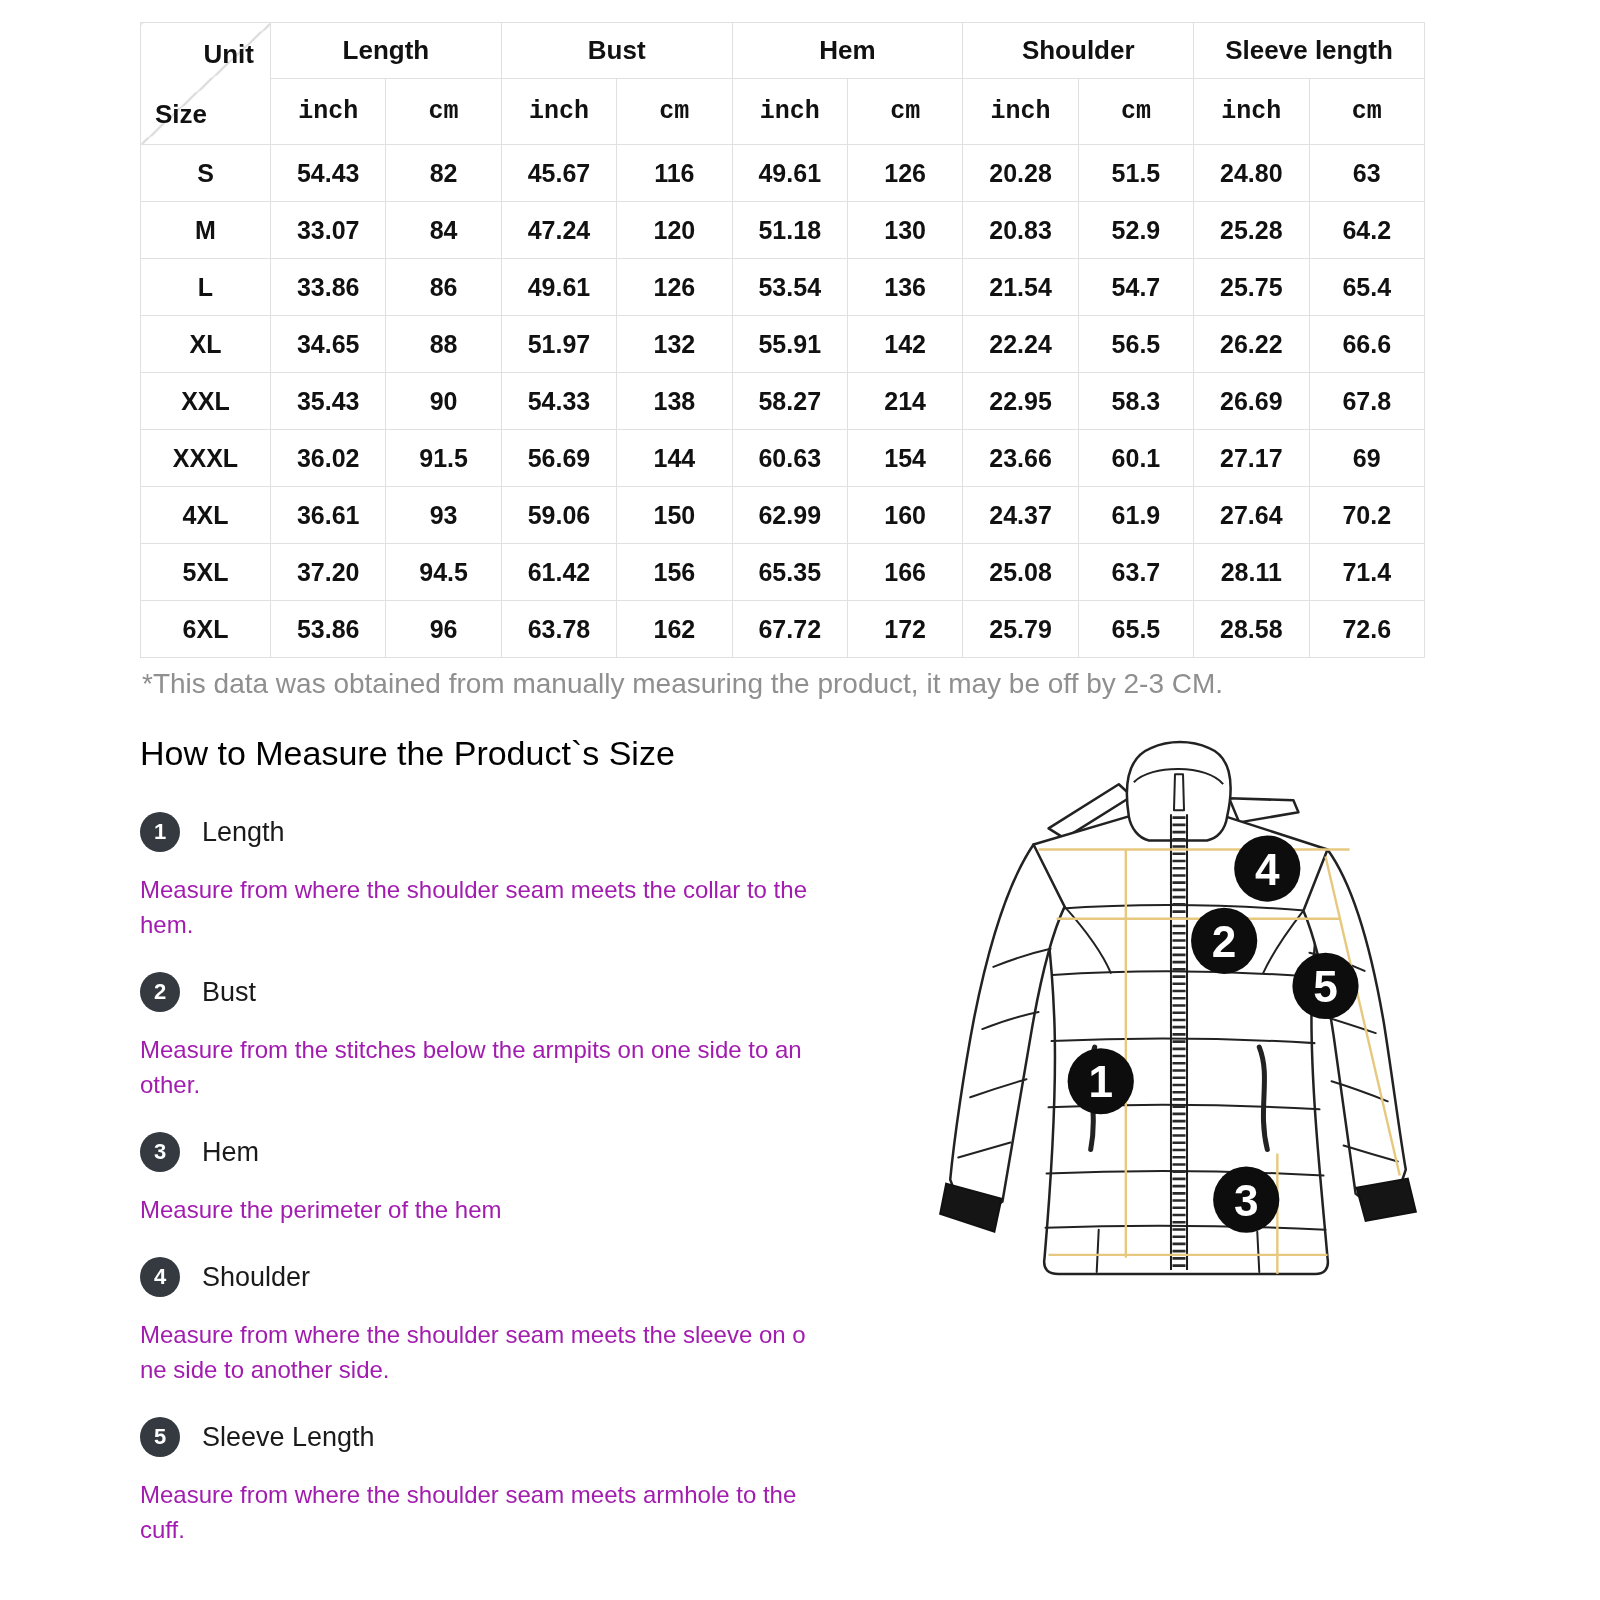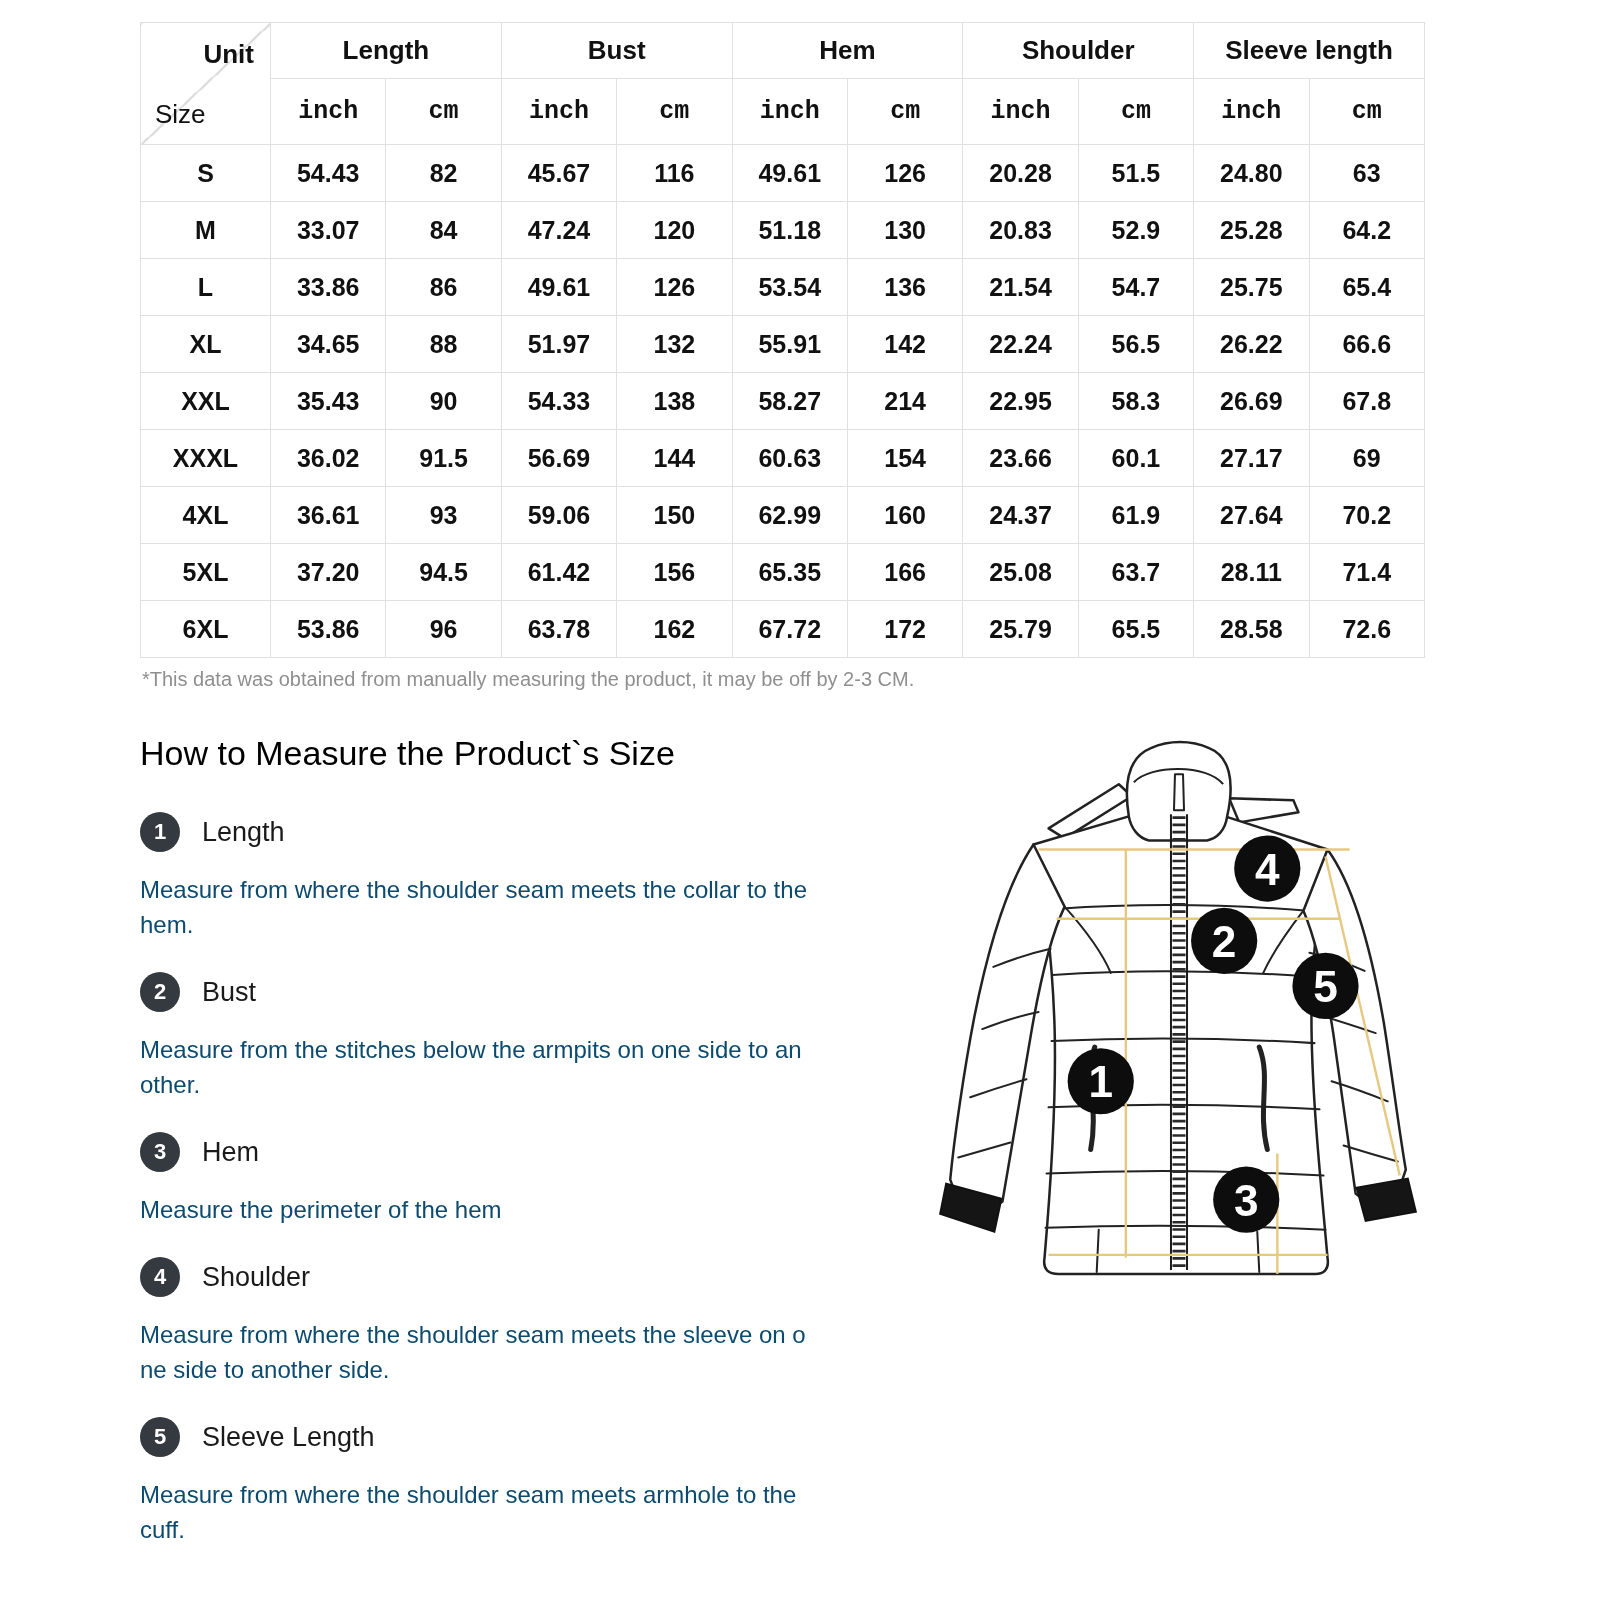--- a/index.html
+++ b/index.html
@@ -20,42 +20,42 @@
   .size-table thead tr.group-row th{height:55px;font-size:26px;}
   .size-table thead tr.unit-row th{height:65px;font-size:25px;font-family:Liberation Mono, monospace;}
   .size-table tbody tr th,.size-table tbody tr td{height:56px;}
   .size-table col.size-col{width:130px;}
 
   th.corner{position:relative;
     background:linear-gradient(to bottom right,
       #ffffff calc(50% - 1px), #d9d9d9 calc(50% - 1px),
       #d9d9d9 calc(50% + 1px), #ffffff calc(50% + 1px)) !important;}
   th.corner .unit{position:absolute;top:16px;right:16px;font-size:26px;font-weight:700;}
-  th.corner .size{position:absolute;bottom:14px;left:14px;font-size:26px;font-weight:400;}
+  th.corner .size{position:absolute;bottom:14px;left:14px;font-size:26px;font-weight:700;}
 
   .footnote{
     position:absolute;left:142px;top:668px;margin:0;
-    font-size:20px;color:#8f8f8f;font-weight:400;
+    font-size:28px;color:#8f8f8f;font-weight:400;
   }
 
   
   .guide{position:absolute;left:140px;top:730px;width:758px;}
   .guide h2{
     margin:0 0 36px 0;font-size:34px;font-weight:400;color:#000000;line-height:46px;
   }
   .guide .item{margin:0 0 30px 0;}
   .guide .item-head{display:flex;align-items:center;gap:22px;height:40px;margin-bottom:20px;}
   .guide .badge{
     width:40px;height:40px;border-radius:50%;background:#343a40;color:#fff;
     font-size:22px;font-weight:700;display:flex;align-items:center;justify-content:center;
     flex:0 0 auto;
   }
   .guide .label{font-size:27px;color:#1a1a1a;font-weight:400;}
   .guide .desc{
-    margin:0;font-size:24px;line-height:35px;color:#0c4a6e;font-weight:400;
+    margin:0;font-size:24px;line-height:35px;color:#a21caf;font-weight:400;
     white-space:pre-line;
   }
 
   
   svg.jacket{position:absolute;left:898px;top:716px;width:562px;height:582px;}
   .jacket .marker-num{
     font-family:"Liberation Sans", sans-serif;font-weight:700;font-size:44px;fill:#fff;
     text-anchor:middle;
   }
 </style>

